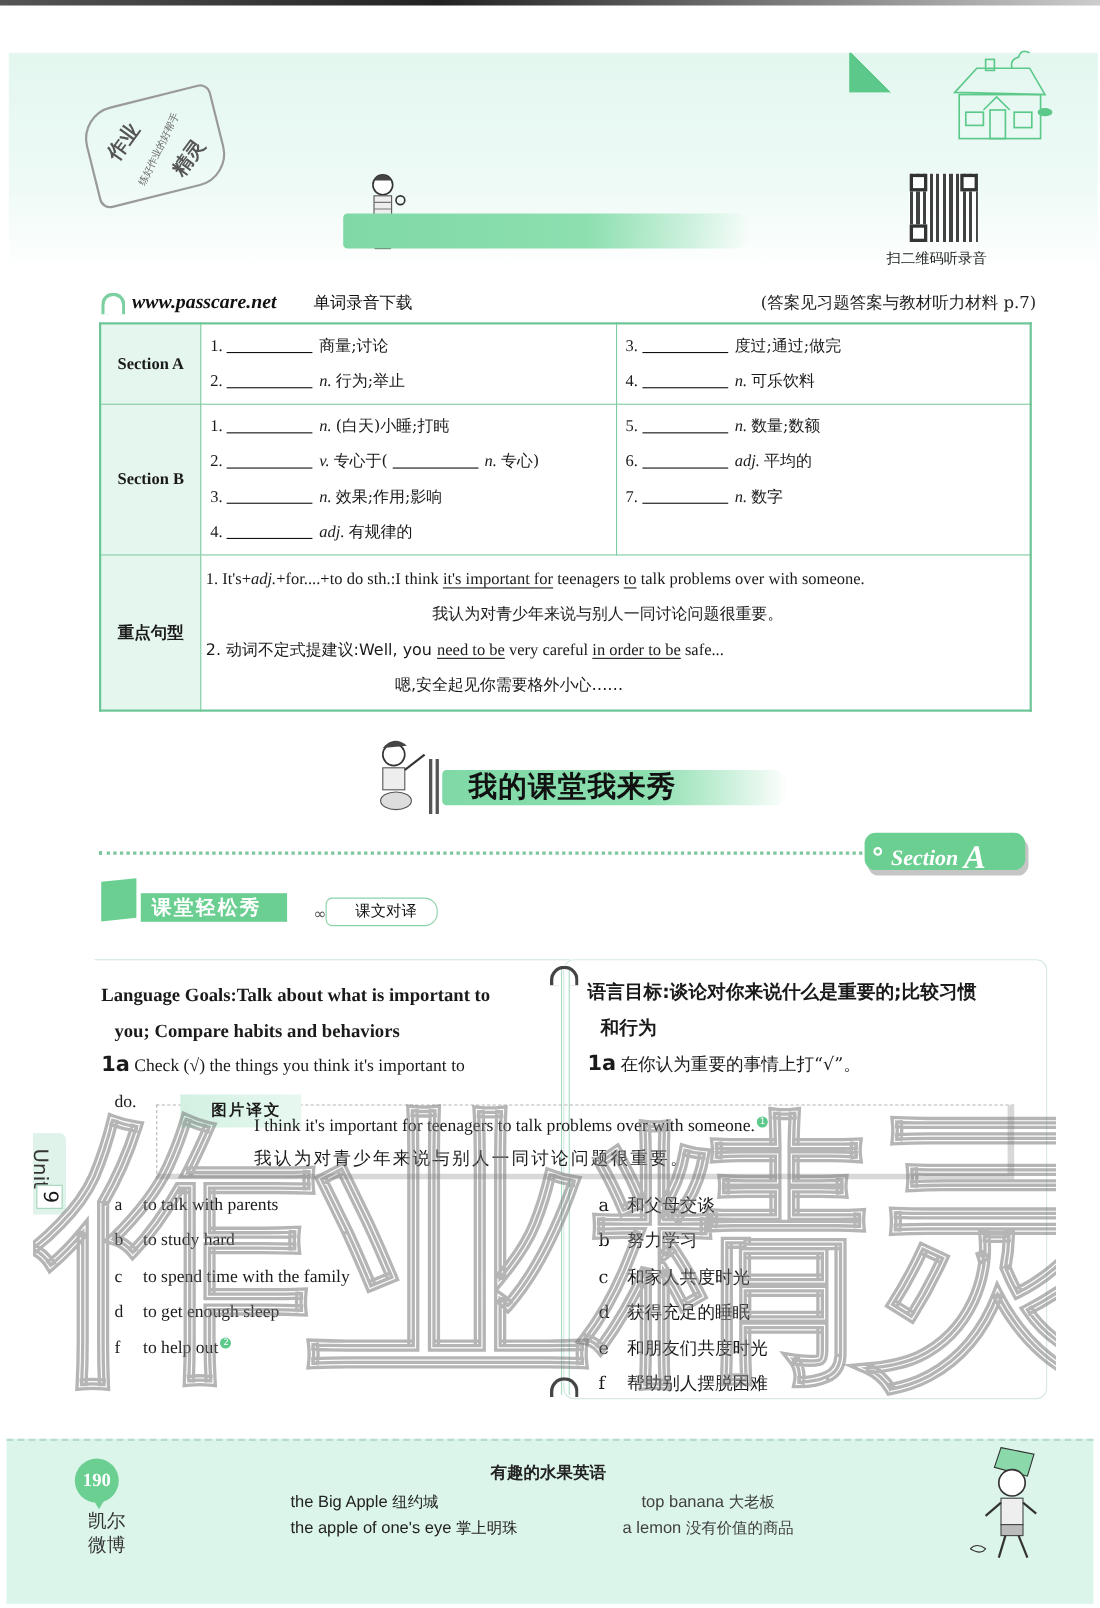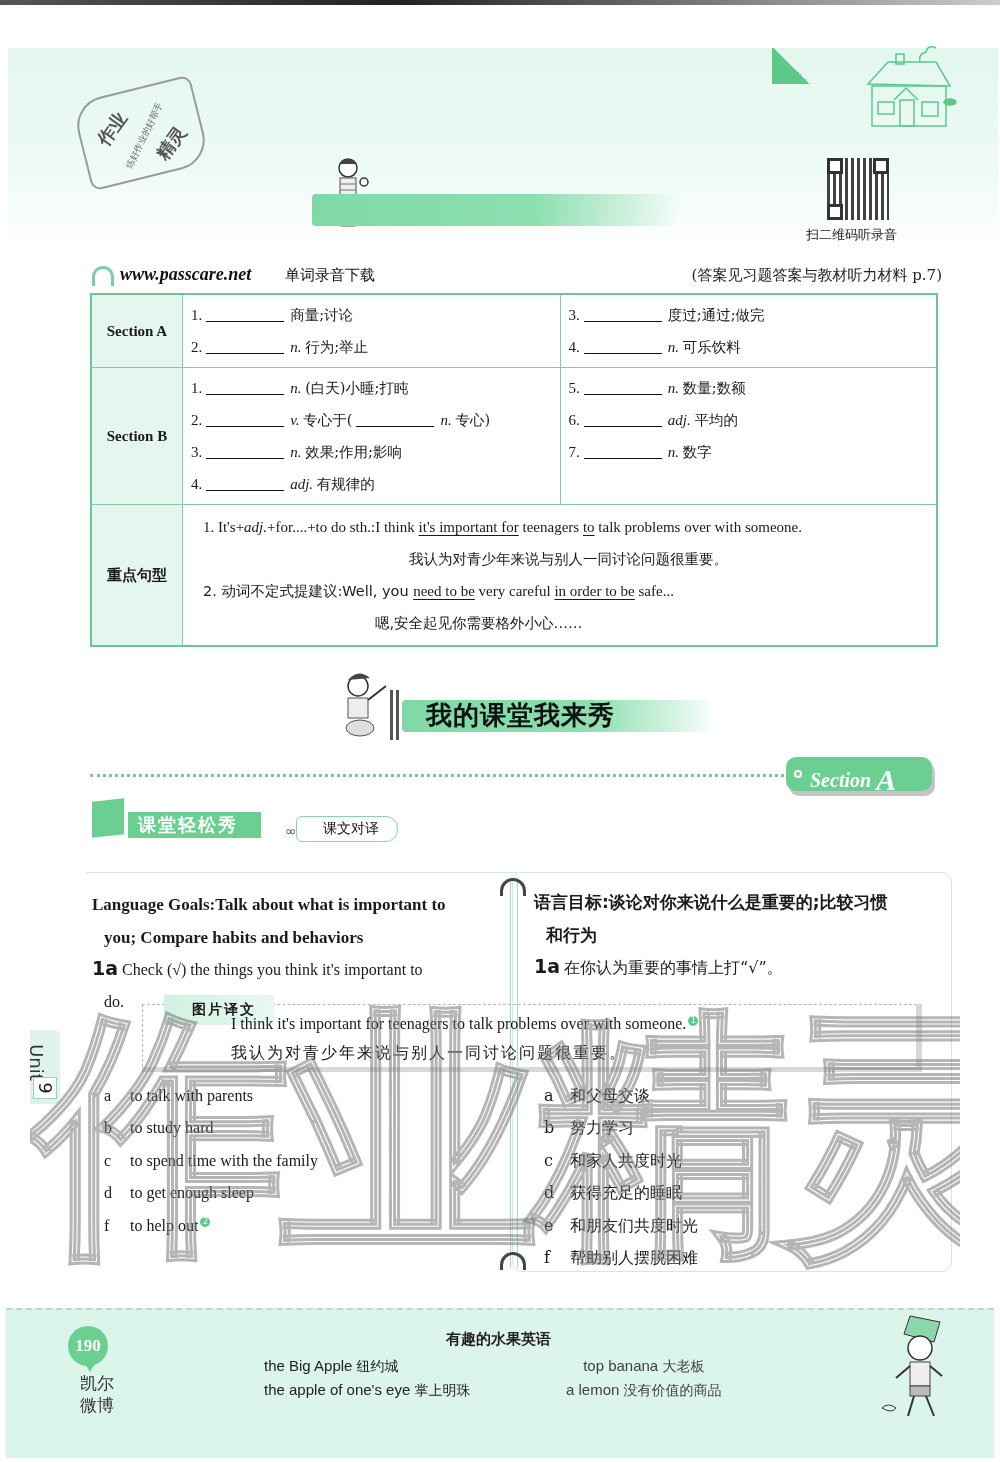--- a/index.html
+++ b/index.html
@@ -35,21 +35,21 @@
 
   table.vocab { position: absolute; left: 90px; top: 293px; width: 848px; border-collapse: collapse; border: 2px solid #6cc596; }
   table.vocab td { border: 1px solid #7fcca2; vertical-align: middle; font-size: 15px; }
   td.label { width: 92px; background: #e5f6ee; text-align: center; font: bold 16px "Liberation Serif", serif; }
   td.label.cn { font: bold 15px "DejaVu Sans", sans-serif; }
   td.col { padding: 4px 8px; width: 378px; }
   .line { height: 32px; line-height: 32px; white-space: nowrap; }
   .blank { display: inline-block; width: 78px; border-bottom: 1px solid #111; height: 18px; vertical-align: -2px; margin: 0 6px 0 4px; }
   .pos { font-style: italic; }
   .cn-t { font-family: "DejaVu Serif", serif; font-size: 14.5px; }
-  td.sentences { padding: 6px 20px; font: 15px "Liberation Serif", serif; }
+  td.sentences { padding: 6px 4px; font: 15px "Liberation Serif", serif; }
   td.sentences .row { height: 32px; line-height: 32px; white-space: nowrap; }
   td.sentences .cn-center { font-family: "DejaVu Sans", sans-serif; font-size: 14.5px; }
   u { text-decoration: underline; text-underline-offset: 3px; }
   td.grammar { padding: 4px 8px; font: 15px "DejaVu Sans", sans-serif; height: 30px; }
 
   .dots { position: absolute; left: 90px; top: 774px; width: 700px; border-top: 3px dotted #7cc79d; }
   .section-badge { position: absolute; left: 786px; top: 757px; width: 146px; height: 34px; background: #6ccf92; border-radius: 10px; box-shadow: 3px 5px 0 #c5c5c5; }
   .section-badge .dot { position: absolute; left: 8px; top: 13px; width: 8px; height: 8px; border-radius: 50%; border: 2px solid #fff; }
   .section-badge .txt { position: absolute; left: 24px; top: 3px; font: italic bold 20px "Liberation Serif", serif; color: #fff; }
   .section-badge .big { font-size: 30px; position: relative; top: 3px; }

